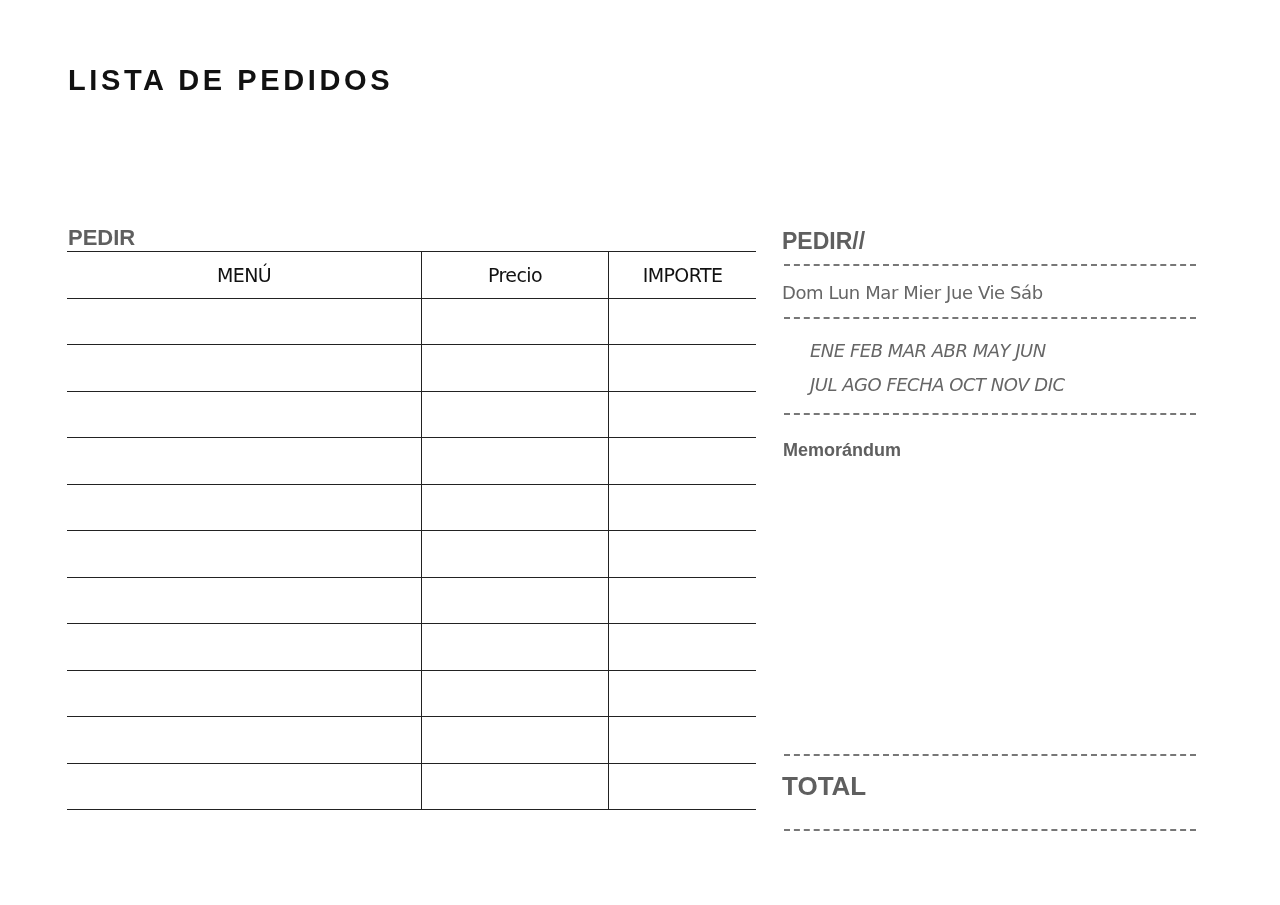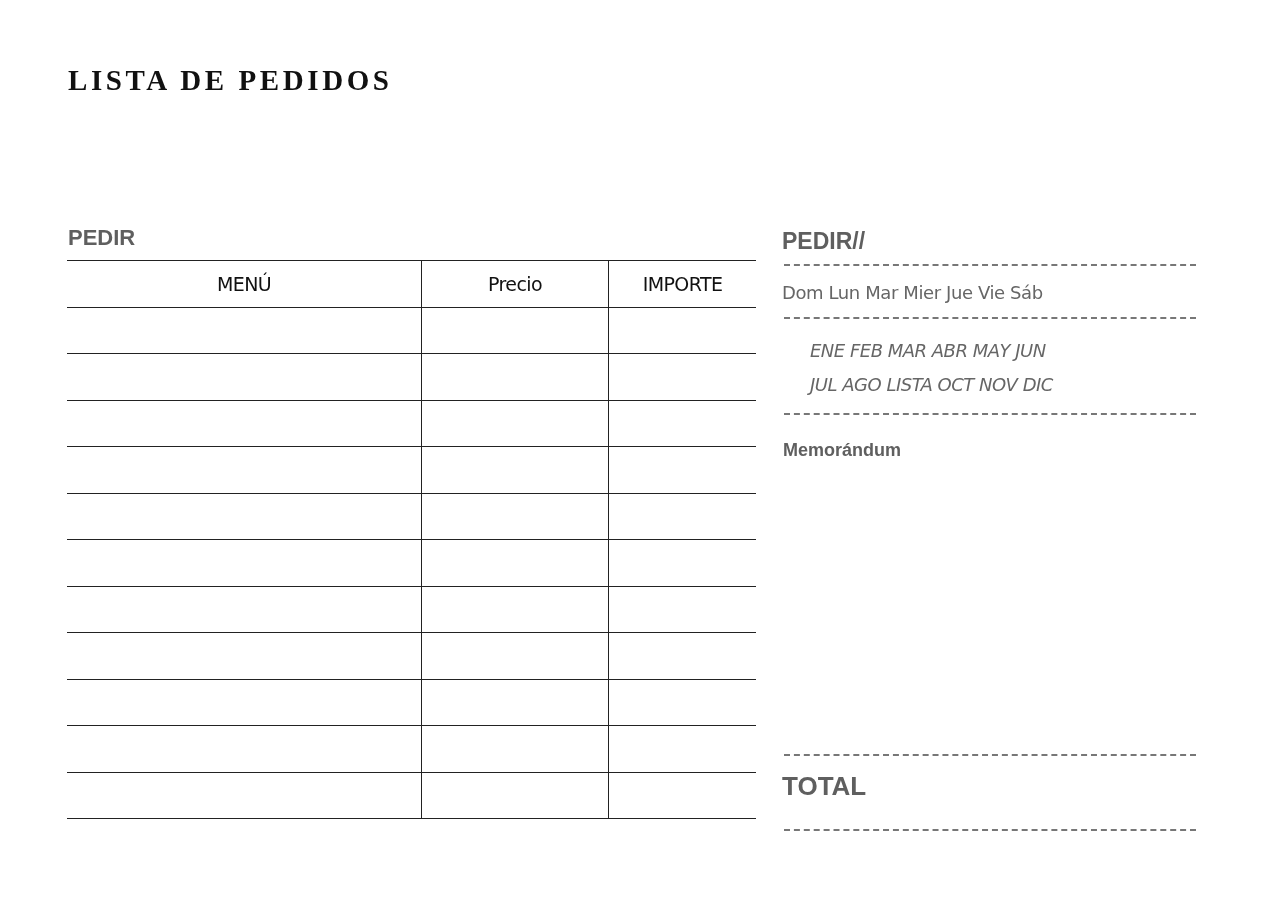--- a/index.html
+++ b/index.html
@@ -1,20 +1,20 @@
 <!DOCTYPE html>
 <html><head>
 <meta charset="utf-8">
 <style>
   html, body { margin: 0; padding: 0; background: #ffffff; }
   body { width: 1280px; height: 905px; position: relative; overflow: hidden; font-family: "Liberation Sans", sans-serif; }
-  .title { position: absolute; left: 68px; top: 64px; font-size: 29px; font-weight: 700; letter-spacing: 3.6px; color: #111111; font-family: Liberation Serif, serif; }
+  .title { position: absolute; left: 68px; top: 64px; font-size: 29px; font-weight: 700; letter-spacing: 3.6px; color: #111111; font-family: Liberation Sans, sans-serif; }
   .section-label { position: absolute; font-weight: 700; color: #5f5f5f; font-family: "Liberation Sans", sans-serif; }
   .pedir { left: 68px; top: 225px; font-size: 22px; }
-  .order-table { position: absolute; left: 67px; top: 260px; width: 689px; border-collapse: collapse; }
+  .order-table { position: absolute; left: 67px; top: 251px; width: 689px; border-collapse: collapse; }
   .order-table th, .order-table td { border-top: 1.5px solid #222; border-bottom: 1.5px solid #222; height: 45.5px; padding: 0; }
   .order-table th { font-weight: 400; font-size: 19px; color: #111; font-family: "DejaVu Sans", sans-serif; letter-spacing: -0.6px; }
   .order-table .c1 { width: 354px; }
   .order-table .c2 { width: 186px; border-left: 1.5px solid #222; }
   .order-table .c3 { width: 147px; border-left: 1.5px solid #222; }
   .dash { position: absolute; left: 784px; width: 412px; height: 0; border-top: 2px dashed #777; }
   .fecha { left: 782px; top: 228px; font-size: 23px; }
   .days { position: absolute; left: 782px; top: 282px; font-size: 18px; color: #666; font-family: "DejaVu Sans", sans-serif; letter-spacing: -0.4px; text-align: right; }
   .months { position: absolute; left: 810px; font-size: 18px; color: #666; font-family: "DejaVu Sans", sans-serif; letter-spacing: -0.5px; font-style: italic; }
   .memo { left: 783px; top: 440px; font-size: 18px; }
@@ -93,21 +93,21 @@
         <td class="c3"></td>
       </tr>
   </tbody>
 </table>
 
 <div class="section-label fecha">PEDIR//</div>
 <div class="dash" style="top:264px;"></div>
 <div class="days">Dom Lun Mar Mier Jue Vie Sáb</div>
 <div class="dash" style="top:317px;"></div>
 <div class="months" style="top:340px;">ENE FEB MAR ABR MAY JUN</div>
-<div class="months" style="top:374px;">JUL AGO LISTA OCT NOV DIC</div>
+<div class="months" style="top:374px;">JUL AGO FECHA OCT NOV DIC</div>
 <div class="dash" style="top:413px;"></div>
 
 <div class="section-label memo">Memorándum</div>
 <div class="memo-area"></div>
 
 <div class="dash" style="top:754px;"></div>
 <div class="section-label total">TOTAL</div>
 <div class="dash" style="top:829px;"></div>
 
 </body></html>

